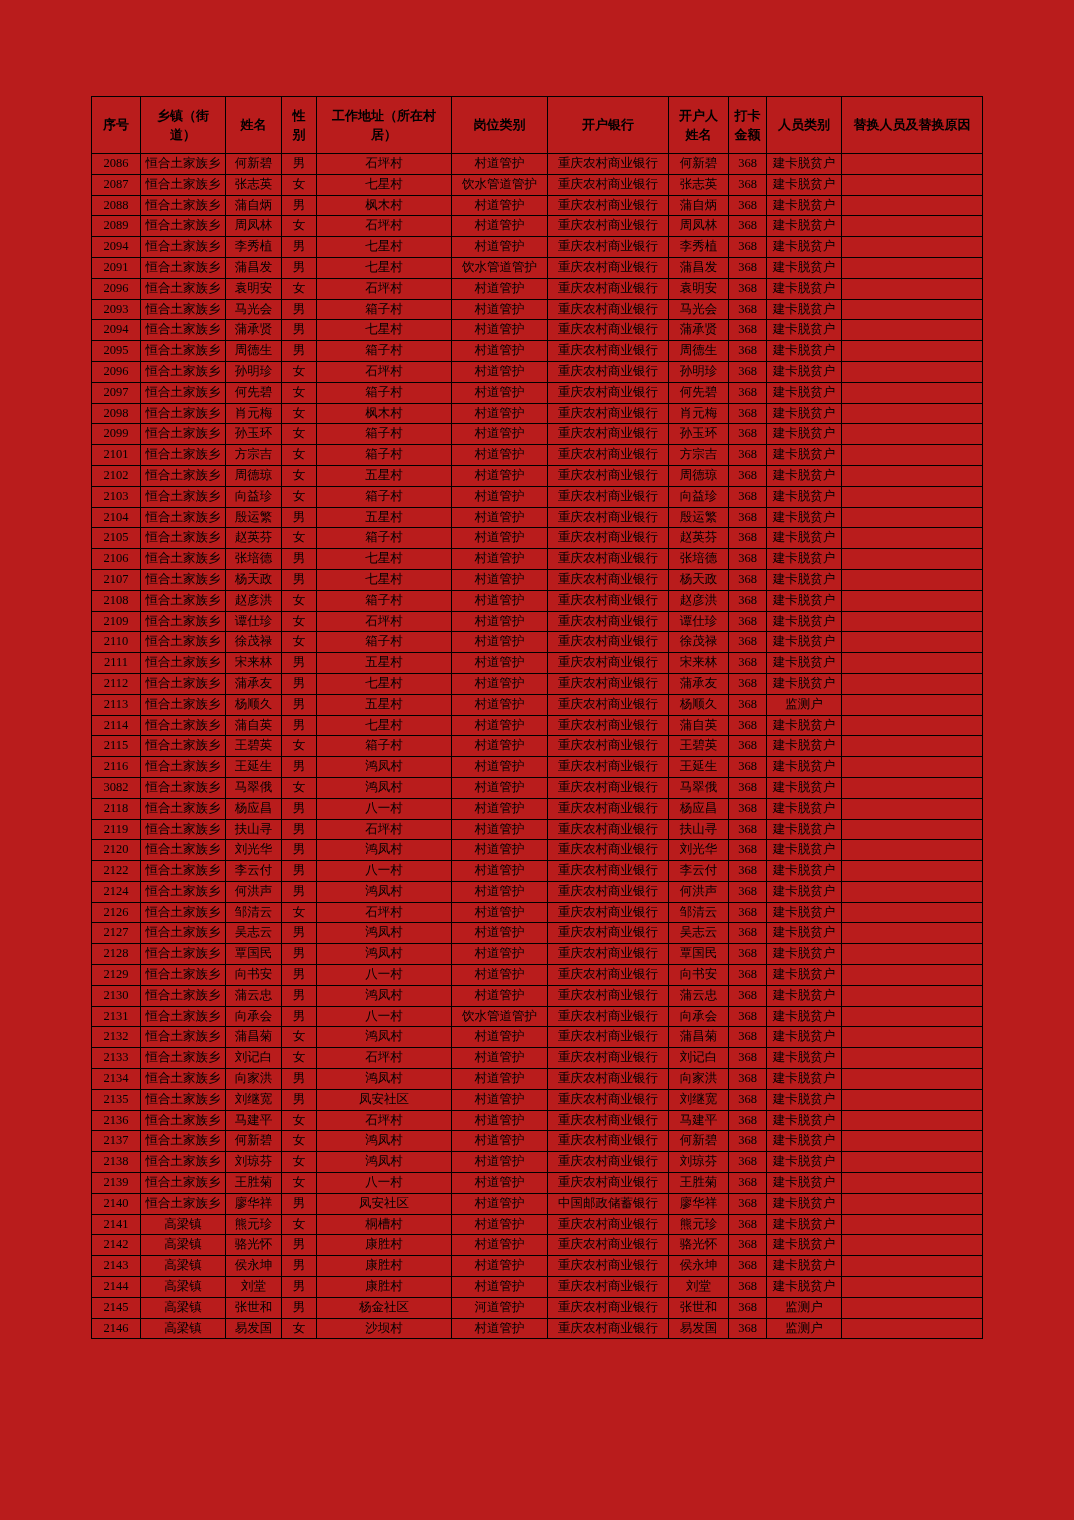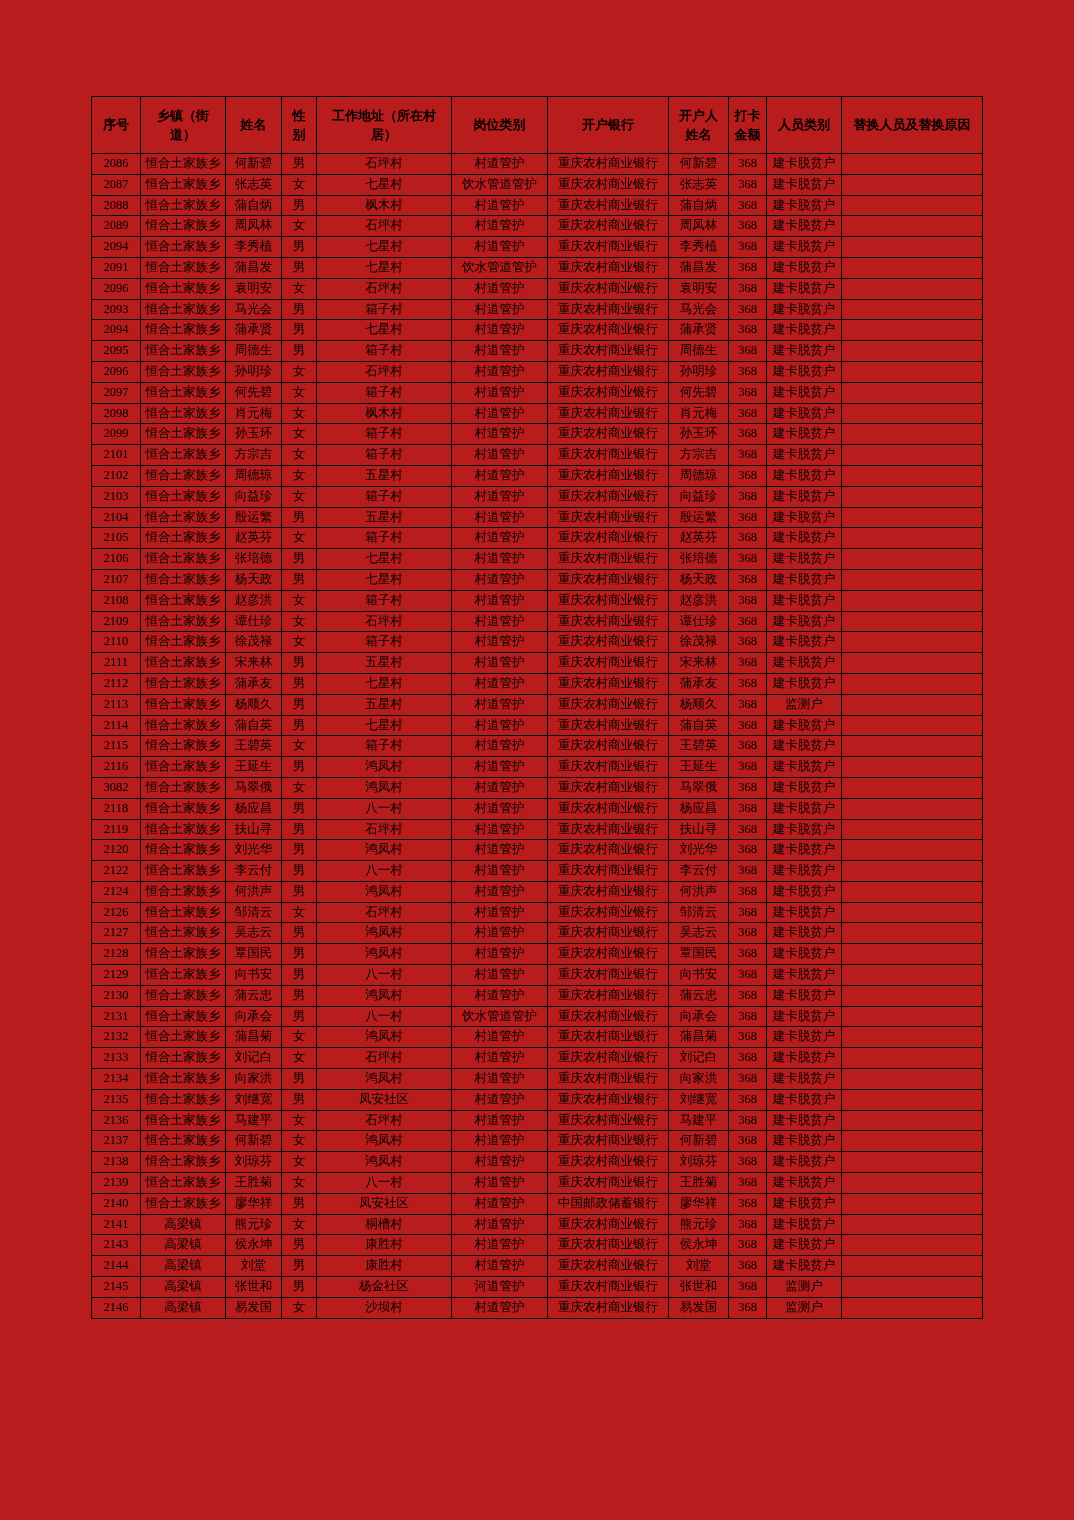--- a/index.html
+++ b/index.html
@@ -752,20 +752,33 @@
           <td>女</td>
           <td>桐槽村</td>
           <td>村道管护</td>
           <td>重庆农村商业银行</td>
           <td>熊元珍</td>
           <td>368</td>
           <td>建卡脱贫户</td>
           <td></td>
         </tr>
         <tr>
+          <td>2142</td>
+          <td>高梁镇</td>
+          <td>骆光怀</td>
+          <td>男</td>
+          <td>康胜村</td>
+          <td>村道管护</td>
+          <td>重庆农村商业银行</td>
+          <td>骆光怀</td>
+          <td>368</td>
+          <td>建卡脱贫户</td>
+          <td></td>
+        </tr>
+        <tr>
           <td>2143</td>
           <td>高梁镇</td>
           <td>侯永坤</td>
           <td>男</td>
           <td>康胜村</td>
           <td>村道管护</td>
           <td>重庆农村商业银行</td>
           <td>侯永坤</td>
           <td>368</td>
           <td>建卡脱贫户</td>

